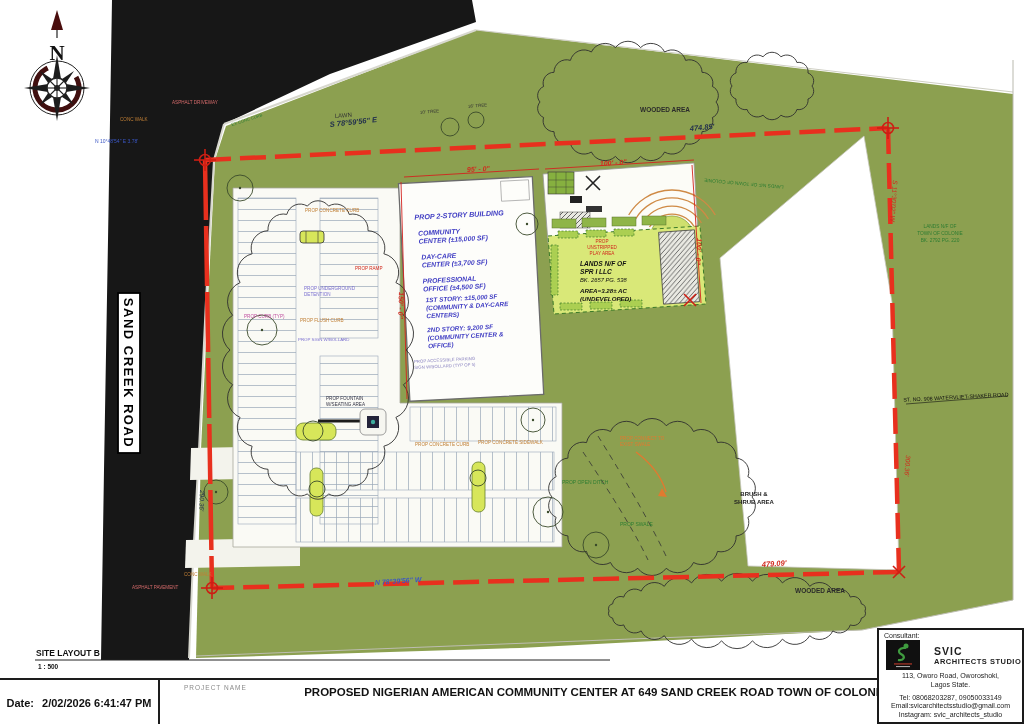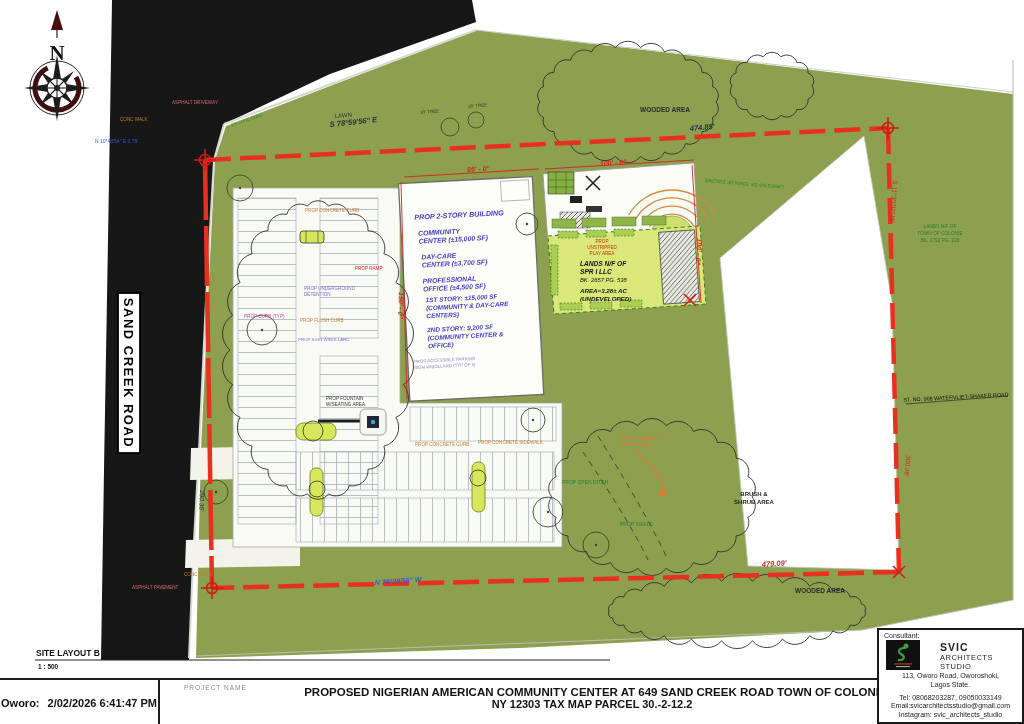--- a/index.html
+++ b/index.html
@@ -12,23 +12,23 @@
     border-top:2px solid #1d1d1d;display:flex;background:#fff;}
   .cell.date{width:158px;border-right:2px solid #1d1d1d;display:flex;align-items:center;
     justify-content:center;gap:8px;font-size:11px;font-weight:600;color:#111;}
   .cell.project{flex:1;position:relative;text-align:center;padding-top:6px;}
   .pn{position:absolute;top:4px;left:24px;font-size:6.5px;color:#8a8a8a;letter-spacing:1px;}
   .t1{font-size:11.5px;font-weight:bold;color:#111;padding-left:10px;}
   .t2{font-size:11px;font-weight:bold;color:#111;}
   .consultant{position:absolute;left:877px;top:628px;width:143px;height:92px;background:#fff;
     border:2px solid #1a1a1a;z-index:3;font-size:7px;color:#222;text-align:center;}
   .c-label{text-align:left;padding:2px 0 0 5px;font-size:7px;}
-  .c-head{display:flex;align-items:center;gap:20px;padding:1px 0 1px 7px;text-align:left;}
+  .c-head{display:flex;align-items:center;gap:14px;padding:1px 0 1px 7px;text-align:left;}
   .c-name{font-size:10.5px;font-weight:bold;letter-spacing:1px;}
-  .c-sub{font-size:7.5px;letter-spacing:.5px;}
+  .c-sub{font-size:7.5px;letter-spacing:.5px;font-weight:bold;}
   .c-addr1,.c-addr2{font-size:7px;line-height:1.25;}
   .c-tel{margin-top:4px;font-size:7px;}
   .c-email,.c-insta{font-size:7px;line-height:1.3;}
 </style>
 </head>
 <body>
 
 <div class="sheet">
 
 <svg width="1024" height="678" viewBox="0 0 1024 678">
@@ -328,27 +328,26 @@
   <g>
     <text x="36" y="656" font-size="8.5" font-weight="bold" fill="#111">SITE LAYOUT B</text>
     <line x1="35" y1="660" x2="610" y2="660" stroke="#222" stroke-width="1"></line>
     <text x="38" y="669" font-size="6.5" font-weight="bold" fill="#111">1 : 500</text>
   </g>
 </svg>
 
 
 <div class="titleblock">
   <div class="cell date">
-    <span>Oworo:</span>
+    <span>Date:</span>
     <span>2/02/2026 6:41:47 PM</span>
   </div>
   <div class="cell project">
     <span class="pn">PROJECT NAME</span>
     <div class="t1">PROPOSED NIGERIAN AMERICAN COMMUNITY CENTER AT 649 SAND CREEK ROAD TOWN OF COLONIE,</div>
-    <div class="t2">NY 12303 TAX MAP PARCEL 30.-2-12.2</div>
   </div>
 </div>
 
 
 <div class="consultant">
   <div class="c-label">Consultant:</div>
   <div class="c-head">
     <span>
       <svg width="34" height="30" viewBox="0 0 34 30">
         <rect width="34" height="30" fill="#101010"></rect>

